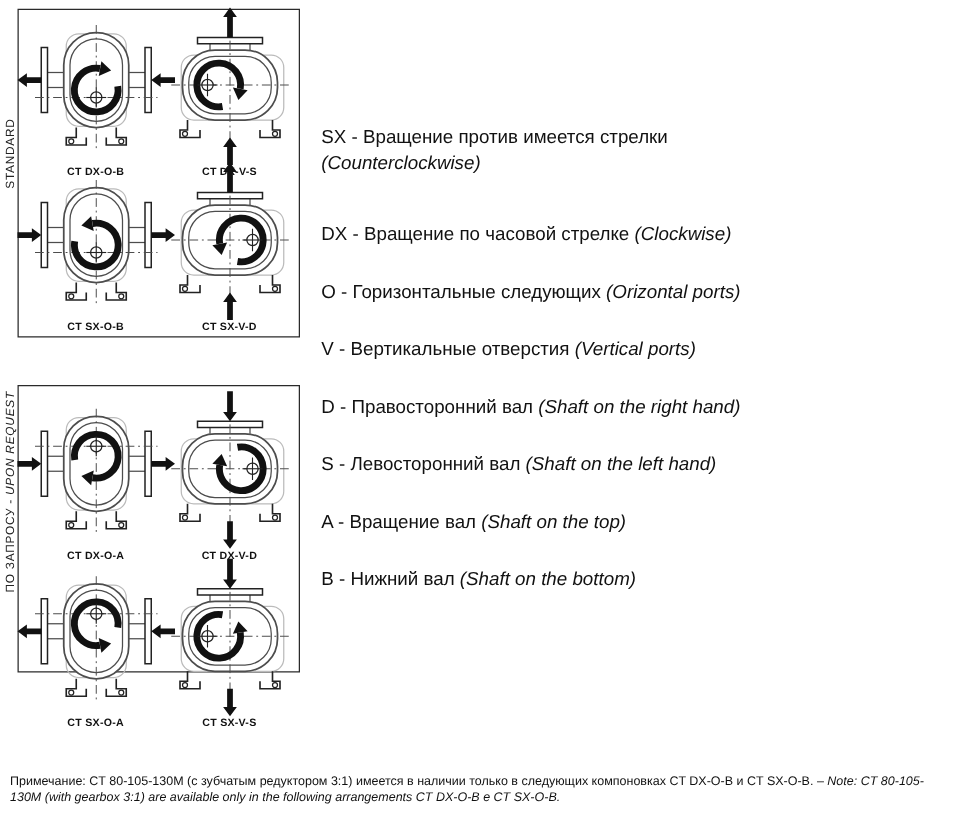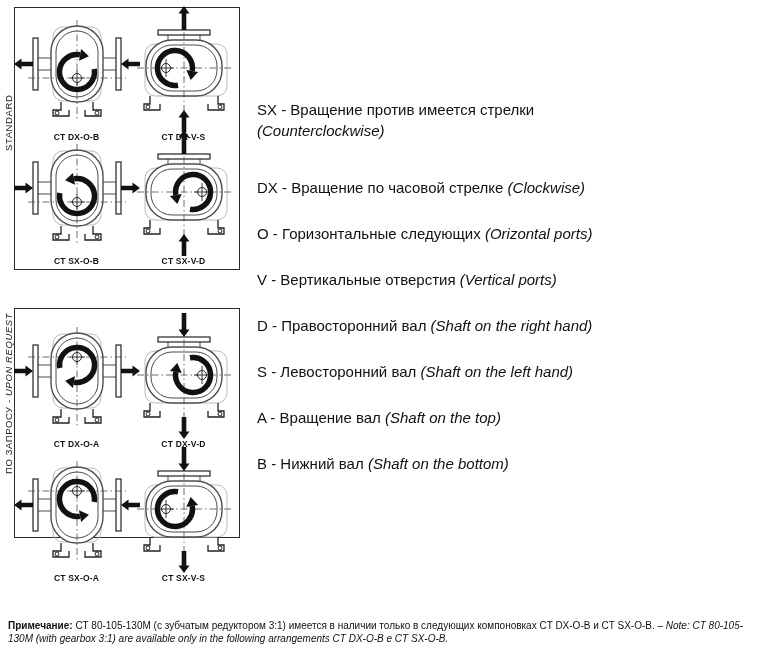--- a/index.html
+++ b/index.html
@@ -18,21 +18,21 @@
   .vcap{position:absolute;white-space:nowrap;font-size:9.5px;color:#222;letter-spacing:0.6px;
         transform:rotate(-90deg);transform-origin:0 0;}
   #vcap-standard{left:3px;top:151px;}
   #vcap-request{left:3px;top:474px;}
   .vcap em{font-style:italic;}
   .legend{position:absolute;left:257px;top:99px;width:500px;font-size:15px;line-height:21px;}
   .legend-item{margin-bottom:25px;}
   .legend-item.wrapped{margin-bottom:36px;}
   .legend-item em{font-style:italic;}
   .note{position:absolute;left:8px;top:610px;width:756px;font-size:10px;line-height:12.5px;}
-  .note b{font-weight:bold;}
+  .note b{font-weight:normal;}
   .note .en{font-style:italic;}
 </style>
 </head>
 <body>
 
 <div id="page">
 
   <div class="box" id="box-standard">
     <div class="grid" id="grid-0">
         <div class="cell">

